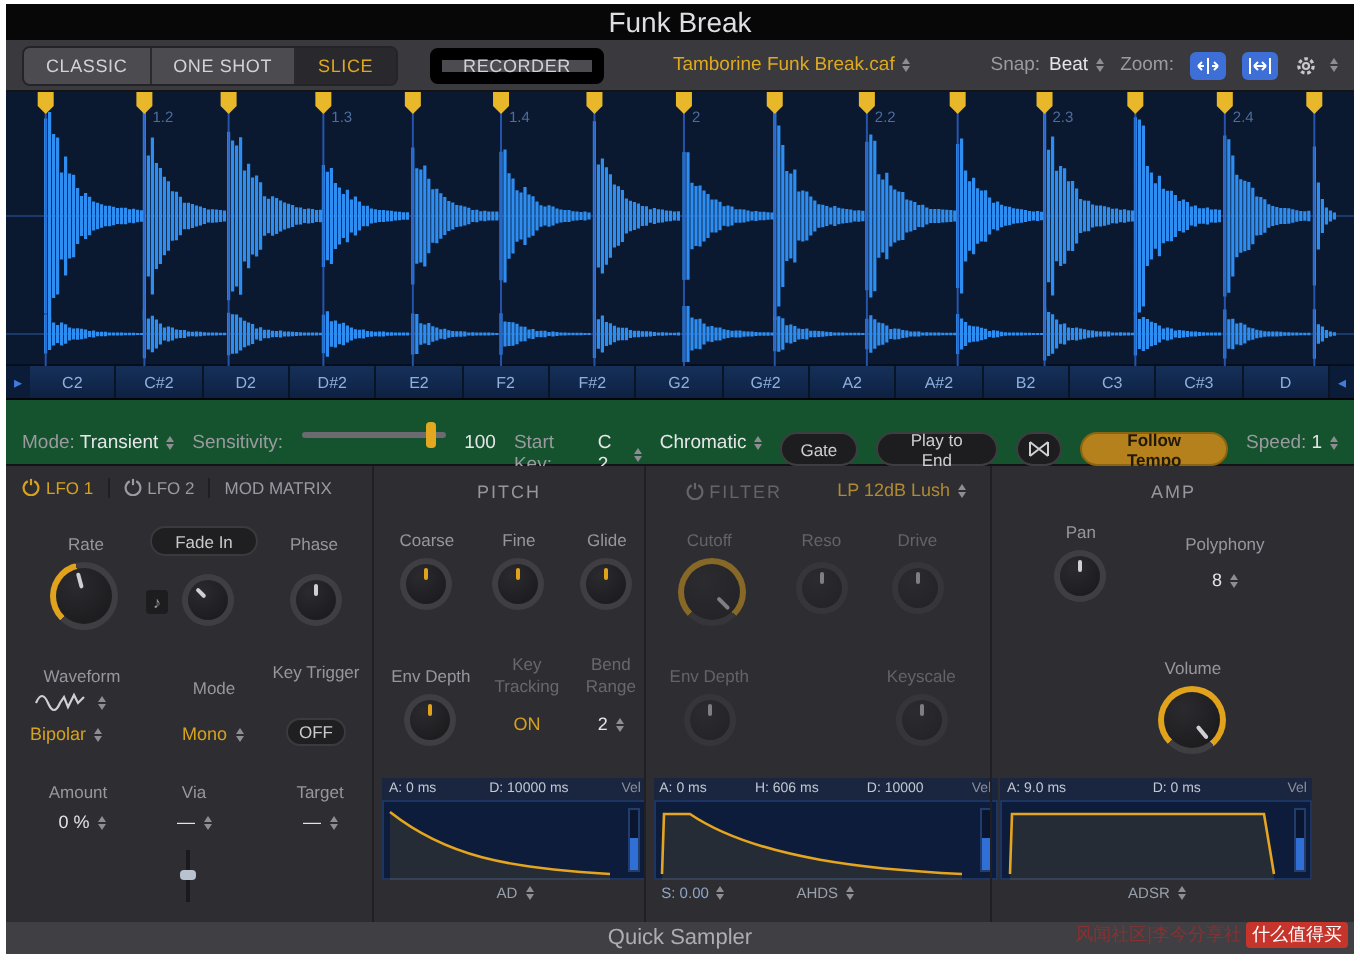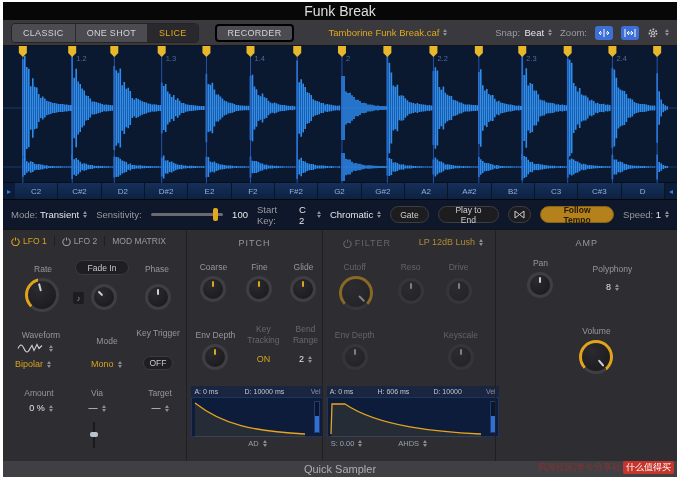--- a/index.html
+++ b/index.html
@@ -7,42 +7,42 @@
 .screen{width:680px;height:483px;background:#fff;padding:2px 3px 0 3px}
 .window{width:674px;height:475px;background:#2c2c30;display:flex;flex-direction:column;position:relative}
 
 .titlebar{height:18px;background:#070707;color:#dfdfe3;font-size:14px;display:flex;align-items:center;justify-content:center;flex:none}
 
 .tabrow{height:26px;background:#3a3a3e;border-bottom:1px solid #141417;display:flex;align-items:center;padding:0 8px;flex:none}
 .tabgroup{display:flex;border-radius:4px;overflow:hidden;border:1px solid #242428}
 .tab{height:18px;padding:0 11px;background:#4b4b50;color:#d3d3d7;font-size:9px;letter-spacing:.3px;display:flex;align-items:center;border:none;border-right:1px solid #2a2a2e;cursor:default;font-family:inherit}
 .tab:last-child{border-right:none}
 .tab.active{background:#29292d;color:#e0a81f}
-.tab.solo{border:2px solid #000000;border-radius:4px;margin-left:16px}
+.tab.solo{border:6px solid #000000;border-radius:4px;margin-left:16px}
 .fileName{color:#dfa91f;font-size:9.5px;margin-left:34px;display:flex;align-items:center}
 .rightCtl{margin-left:auto;display:flex;align-items:center;gap:8px}
 .lblTxt{color:#9a9aa0;font-size:9.5px}
 .valTxt{color:#e6e6ea;font-size:9.5px}
 .zbtn{width:18px;height:14px;background:#3d6fd6;border-radius:3px;display:flex;align-items:center;justify-content:center;border:none;padding:0}
 .gearbtn{display:flex;align-items:center;gap:2px;background:none;border:none;padding:0}
 
 .dd{display:inline-flex;flex-direction:column;gap:1px;margin-left:4px}
 .dd::before,.dd::after{content:"";width:0;height:0;border-left:2.5px solid transparent;border-right:2.5px solid transparent}
 .dd::before{border-bottom:3px solid #8d8d93}
 .dd::after{border-top:3px solid #8d8d93}
 .ddgroup{display:inline-flex;align-items:center}
 
 .wavearea{height:137px;background:#0a1830;position:relative;flex:none;border-bottom:1px solid #060e1d}
 .wavearea svg{position:absolute;inset:0}
 
 .keystrip{height:17px;background:#0d2142;display:flex;flex:none;border-bottom:1px solid #05060a}
 .karrow{width:12px;display:flex;align-items:center;justify-content:center;color:#3f7cdb;font-size:8px;background:#0b1c38;border:none;padding:0}
 .key{flex:1;display:flex;align-items:center;justify-content:center;font-size:8px;color:#8fb0de;background:linear-gradient(#16305a,#0d2142);border-right:1px solid #081527}
 
-.controlrow{height:30px;background:#0f172a;border-bottom:1px solid #141417;display:flex;align-items:center;padding:0 8px;gap:9px;flex:none;font-size:9px}
+.controlrow{height:30px;background:#14532d;border-bottom:1px solid #141417;display:flex;align-items:flex-start;padding:16px 8px;gap:9px;flex:none;font-size:9px}
 .cbtn{height:17px;padding:0 9px;background:#1d1d20;border:1px solid #3d3d42;border-radius:9px;color:#cfcfd3;font-size:8.5px;display:flex;align-items:center;font-family:Liberation Sans, sans-serif}
 .cbtn.amber{background:#b5811c;border-color:#8a6410;color:#211a07;font-weight:bold}
 .slider{width:76px;height:3px;background:#6a6a70;border-radius:2px;position:relative}
 .slider .handle{position:absolute;right:5px;top:-5px;width:5px;height:13px;background:#e2a920;border-radius:2px}
 
 .panel{flex:1;background:#2e2e32;display:flex;position:relative}
 .pcol{position:relative;height:100%}
 .pcol+.pcol{border-left:1px solid #202024}
 .lbl{position:absolute;font-size:8.5px;color:#96969c;text-align:center;line-height:1.25}
 .lblDim{color:#67676d}
@@ -53,21 +53,21 @@
 .knob{position:absolute;border-radius:50%}
 .k34{width:34px;height:34px}.k26{width:26px;height:26px}
 .knob .ring{position:absolute;inset:0;border-radius:50%;background:#3e3e43}
 .knob.arc .ring{background:conic-gradient(from 225deg,var(--ac,#e2a31c) 0 var(--a,270deg),#3e3e43 var(--a,270deg) 360deg)}
 .knob .cap{position:absolute;inset:3px;border-radius:50%;background:radial-gradient(circle at 35% 30%,#2b2b2f,#18181b)}
 .knob .ptr{position:absolute;inset:3px;transform:rotate(var(--r,0deg))}
 .knob .ptr::before{content:"";position:absolute;left:calc(50% - 1px);top:2px;width:2px;height:8px;background:var(--pc,#d0d0d4);border-radius:1px}
 .k26 .ptr::before{height:6px}
 .pillbtn{position:absolute;height:15px;background:#1f1f22;border:1px solid #3a3a3f;border-radius:8px;color:#c9c9cd;font-size:8.5px;display:flex;align-items:center;justify-content:center;font-family:inherit}
 .lfo-tabs{position:absolute;top:6px;left:8px;display:flex;align-items:center;gap:7px;font-size:8.5px;color:#9a9aa0}
-.lfo-tab{display:flex;align-items:flex-end;gap:3px}
+.lfo-tab{display:flex;align-items:flex-start;gap:3px}
 .lfo-tab.active{color:#d8a21e}
 .sep{width:1px;height:10px;background:#1f1f23}
 .notebadge{position:absolute;width:11px;height:12px;background:#1d1d20;border-radius:2px;color:#9a9a9e;font-size:8px;display:flex;align-items:center;justify-content:center}
 .vfader{position:absolute;width:10px;height:26px}
 .vfader .vtrack{position:absolute;left:4px;top:0;bottom:0;width:2px;background:#1a1a1d}
 .vfader .vhandle{position:absolute;left:1px;top:10px;width:8px;height:5px;background:#b9c2cf;border-radius:2px}
 .dim{opacity:.5}
 
 .envpanel{position:absolute}
 .envhead{height:11px;background:#1a2540;display:flex;align-items:center;justify-content:space-between;padding:0 3px;font-size:7px;color:#c2c8d2;white-space:nowrap}
@@ -466,20 +466,42 @@
         <span>8</span>
             <span class="dd"></span>
       </div>
       <div class="lbl" style="left:70px;top:96px;width:60px">Volume</div>
       <div class="knob k34 arc" style="left:83px;top:110px;--a:275deg;--r:140deg">
             <div class="ring"></div>
             <div class="cap"></div>
             <div class="ptr"></div>
           </div>
 
+      <div class="envpanel" style="left:4px;top:156px;width:156px">
+        <div class="envhead">
+          <span>A: 9.0 ms</span>
+          <span>D: 0 ms</span>
+          <span class="velLbl">Vel</span>
+        </div>
+        <div class="envbody">
+          <svg width="142" height="38" viewBox="0 0 142 38">
+            <path d="M3,35 L4,5 L130,5 L135,35 L135,38 L3,38 Z" fill="rgba(230,165,30,0.12)"></path>
+            <path d="M3,35 L4,5 L130,5 L135,35" fill="none" stroke="#e6a51e" stroke-width="1.3"></path>
+          </svg>
+          <div class="vel-sl">
+                <div class="vel-fill"></div>
+              </div>
+        </div>
+        <div class="envfoot">
+          <span class="ddgroup">
+                <span>ADSR</span>
+                <span class="dd"></span>
+              </span>
+        </div>
+      </div>
     </div>
   </div>
 
   <div class="bottombar">
     <span>Quick Sampler</span>
     <span class="watermark">
       <span class="wm-text">风闻社区|李今分享社</span>
       <span class="wm-badge">什么值得买</span>
     </span>
   </div>

